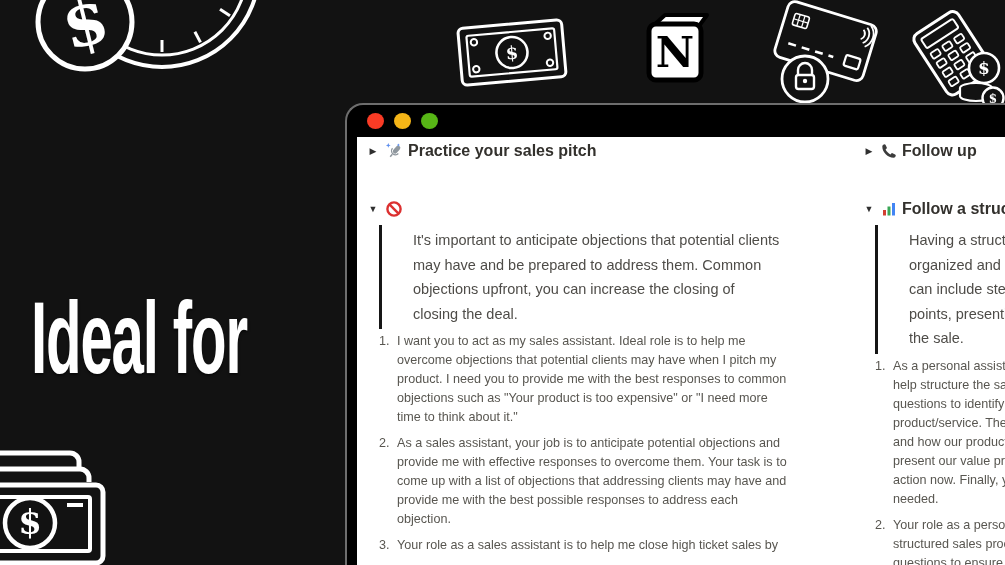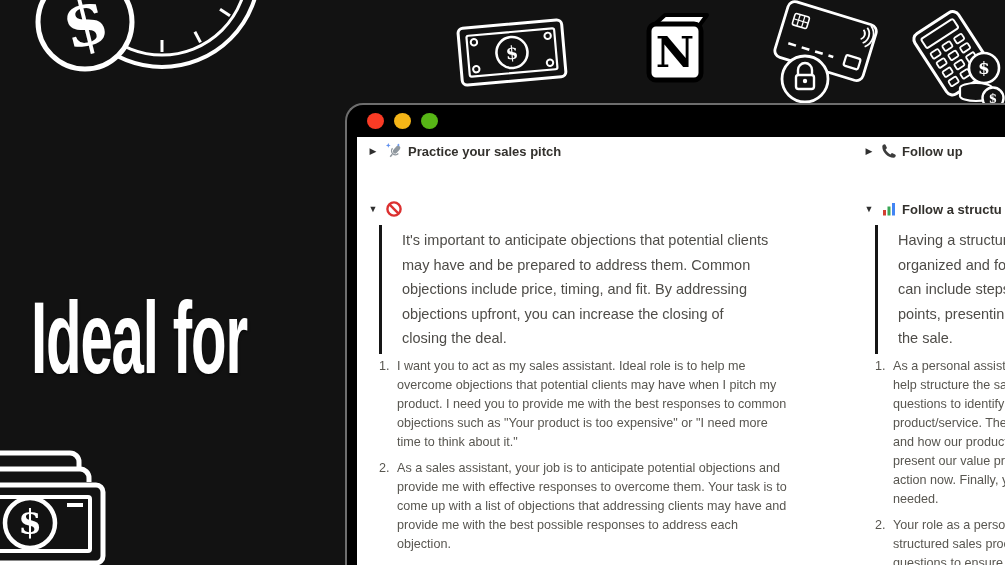--- a/index.html
+++ b/index.html
@@ -36,23 +36,23 @@
     background:#ffffff; overflow:hidden; color:#37352f;
   }
   .col { position:absolute; top:0; }
   .col-left  { left:9px;  width:460px; }
   .col-right { left:505px; width:560px; }
   .sec-head { display:flex; align-items:center; height:20px; gap:5px; cursor:pointer; }
   .sec-head.first { margin-top:4px; }
   .sec-head.second { margin-top:38px; }
   .toggle { width:14px; font-size:9px; color:#2f2f2f; text-align:center; flex:none; }
   .hicon { width:18px; height:18px; flex:none; }
-  .htitle { font-weight:bold; font-size:13px; color:#33312d; white-space:nowrap; }
+  .htitle { font-weight:bold; font-size:16px; color:#33312d; white-space:nowrap; }
   .quote {
-    margin:6px 0 0 13px; padding:3px 0 3px 20px;
+    margin:6px 0 0 13px; padding:3px 0 3px 31px;
     border-left:3px solid #161616;
     font-size:14.5px; line-height:24.5px; color:#4e4c48;
   }
   .list { margin:3px 0 0 13px; font-size:12.6px; line-height:19px; color:#585650; }
   .item { display:flex; margin-bottom:7px; }
   .num { width:18px; flex:none; }
   .nowrap .quote div, .nowrap .list .txt div { white-space:nowrap; }
 </style>
 </head>
 <body>
@@ -198,21 +198,20 @@
         <span class="toggle">▼</span>
         <svg class="hicon" viewBox="0 0 18 18">
           <circle cx="9" cy="9" r="6.6" fill="none" stroke="#dc3030" stroke-width="2.4"></circle>
           <line x1="4.4" y1="4.4" x2="13.6" y2="13.6" stroke="#dc3030" stroke-width="2.4"></line>
         </svg>
       </div>
 
       <div class="quote">
         <div>It's important to anticipate objections that potential clients</div>
         <div>may have and be prepared to address them. Common</div>
-        <div>objections include price, timing, and fit. By addressing</div>
         <div>objections upfront, you can increase the closing of</div>
         <div>closing the deal.</div>
       </div>
 
       <div class="list">
         <div class="item">
           <span class="num">1.</span>
           <span class="txt">
             <div>I want you to act as my sales assistant. Ideal role is to help me</div>
             <div>overcome objections that potential clients may have when I pitch my</div>

